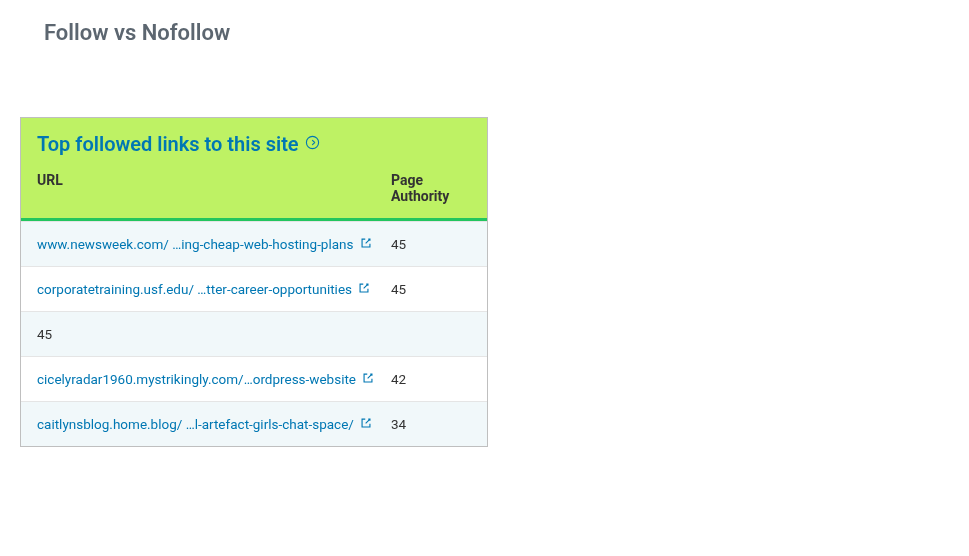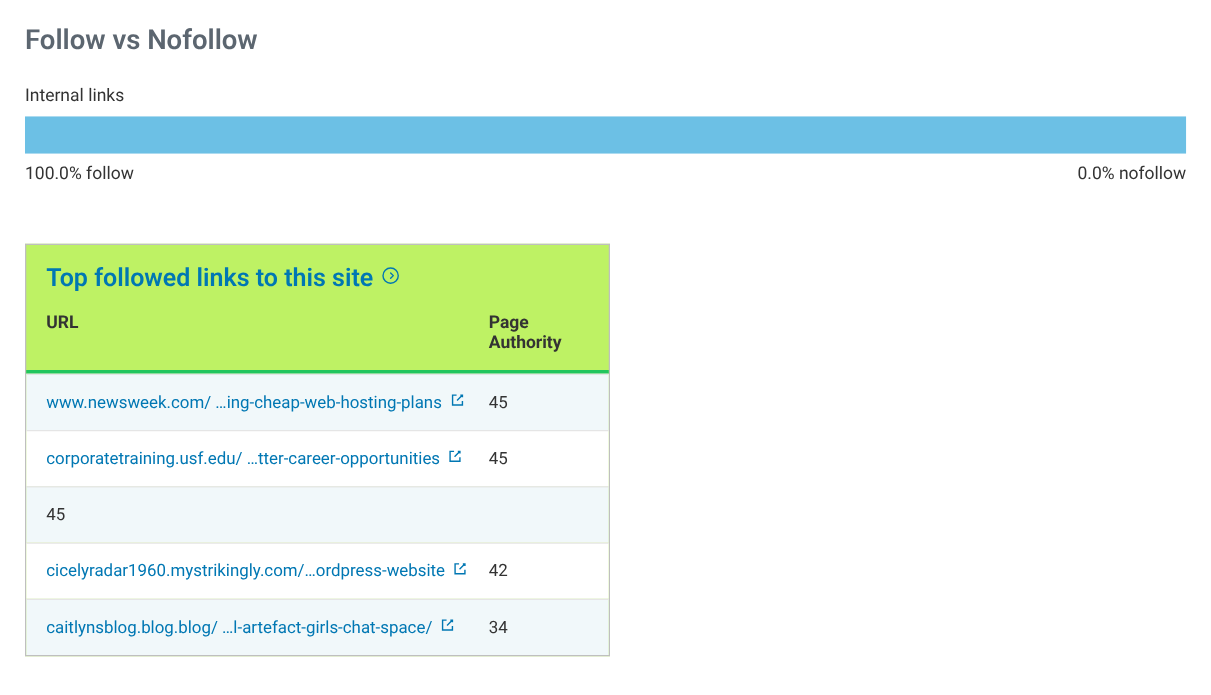--- a/index.html
+++ b/index.html
@@ -8,20 +8,21 @@
     background: #ffffff;
     padding: 20px;
     color: #333;
     width: 969px;
   }
   .section-title {
     font-size: 22px;
     font-weight: 600;
     color: #5c6670;
     margin-bottom: 24px;
+    margin-left: 24px;
   }
   .bars-row {
     display: flex;
     gap: 20px;
     margin-bottom: 48px;
   }
   .bar-group {
     flex: 1;
     min-width: 0;
   }
@@ -125,31 +126,20 @@
     color: #333;
   }
 </style>
 </head>
 <body>
 
 <h2 class="section-title">Follow vs Nofollow</h2>
 
 <div class="bars-row">
 
-  <div class="bar-group">
-    <div class="bar-label">Internal links</div>
-    <div class="bar-track">
-      <div class="bar-follow" style="width:100%"></div>
-      <div class="bar-nofollow" style="width:0%"></div>
-    </div>
-    <div class="bar-legend">
-      <span>100.0% follow</span>
-      <span>0.0% nofollow</span>
-    </div>
-  </div>
 
 
 </div>
 
 <div class="card">
   <div class="card-header">
     <span class="card-title">Top followed links to this site</span>
     <span class="info-icon">
       <svg width="15" height="15" viewBox="0 0 16 16" fill="none" stroke="currentColor" stroke-width="1.2">
         <circle cx="8" cy="8" r="6.5"></circle>
@@ -201,21 +191,21 @@
           <path d="M11 2h3v3h-1.5V4.56L8.03 9 7 7.97 11.44 3.5H11V2z"></path>
           <path d="M12.5 9v3.5h-9v-9H7V2H2v12h12V9h-1.5z"></path>
         </svg>
       </span>
     </div>
     <div class="td-pa">42</div>
   </div>
 
   <div class="trow">
     <div class="td-url">
-      <a href="#">caitlynsblog.blog.blog/ …l-artefact-girls-chat-space/</a>
+      <a href="#">caitlynsblog.home.blog/ …l-artefact-girls-chat-space/</a>
       <span class="ext-icon">
         <svg width="12" height="12" viewBox="0 0 16 16" fill="currentColor">
           <path d="M11 2h3v3h-1.5V4.56L8.03 9 7 7.97 11.44 3.5H11V2z"></path>
           <path d="M12.5 9v3.5h-9v-9H7V2H2v12h12V9h-1.5z"></path>
         </svg>
       </span>
     </div>
     <div class="td-pa">34</div>
   </div>
 </div>

